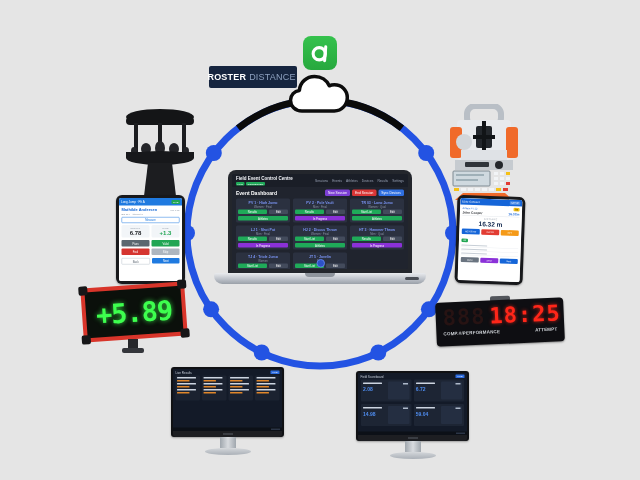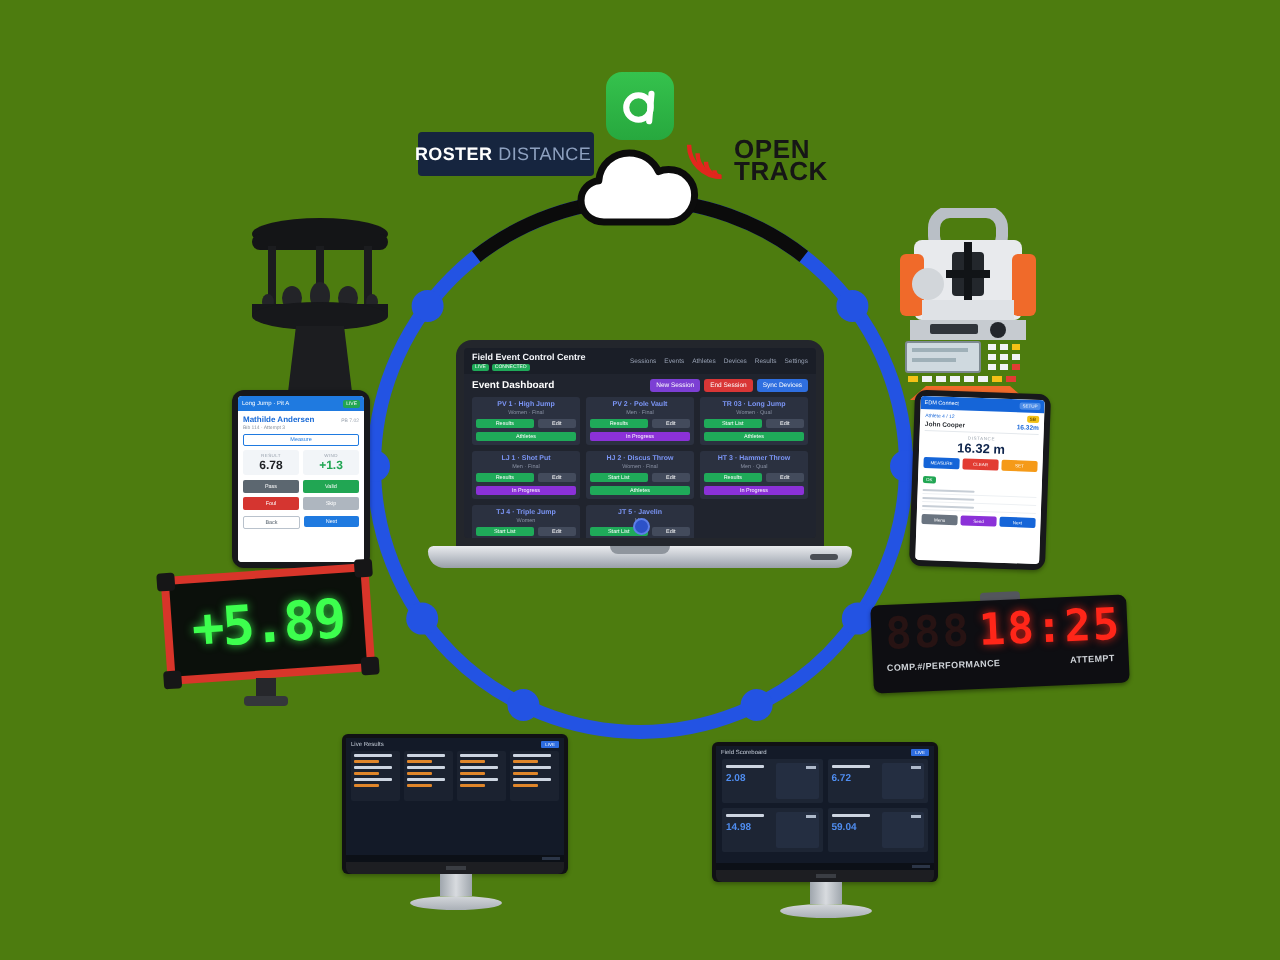--- a/index.html
+++ b/index.html
@@ -1,16 +1,16 @@
 <!DOCTYPE html>
 <html><head>
 <meta charset="utf-8">
 <style>
   html,body{margin:0;padding:0;background:#fff;}
-  .stage{position:relative;width:640px;height:480px;background:#4d7c0f;overflow:hidden;
+  .stage{position:relative;width:640px;height:480px;background:#e5e5e5;overflow:hidden;
          font-family:"Liberation Sans",sans-serif;}
   .abs{position:absolute;}
   
   .clip{overflow:hidden;position:relative;}
   .s2x{transform:scale(.5);transform-origin:0 0;position:absolute;left:0;top:0;}
 
   
   .app-icon{left:303px;top:36px;width:34px;height:34px;border-radius:8px;
             background:linear-gradient(180deg,#35c24d,#27a83e);display:flex;align-items:center;justify-content:center;}
   .roster{left:209px;top:66px;width:88px;height:22px;background:#16253f;display:flex;align-items:center;justify-content:center;gap:3px;border-radius:2px;}
@@ -182,34 +182,20 @@
   </div>
   <svg class="abs" style="left:288px;top:72px;" width="64" height="44" viewBox="0 0 64 44">
     <path d="M14 39 C 7 39 2.5 34 2.5 28.3 C 2.5 23 6.4 19 11.4 18.4 C 12 10.2 18.6 4.5 26.6 4.5 C 33.2 4.5 38.8 8.2 41.3 13.8 C 42.8 13.1 44.5 12.8 46.3 12.8 C 53.8 12.8 59.3 18.4 59.3 25.5 C 59.3 32.6 53.8 39 46.3 39 Z" fill="#ffffff" stroke="#0c0c0c" stroke-width="3.5" stroke-linejoin="round"></path>
   </svg>
   <div class="abs roster">
     <span class="b">ROSTER</span>
     <span class="l">DISTANCE</span>
     <svg width="11" height="9" viewBox="0 0 12 10">
       <path d="M1 9 L8 4.5 L5.8 3.4 L11 1 L9.4 6.4 L7.4 5.4 Z" fill="#dfe6f2"></path>
     </svg>
-  </div>
-  <div class="abs opentrack">
-    <svg width="26" height="28" viewBox="0 0 26 28">
-      <g fill="none" stroke="#e2261d" stroke-width="2.6" stroke-linecap="butt">
-        <path d="M22 24 A 4 4 0 0 1 18 20"></path>
-        <path d="M22 24 A 9 9 0 0 1 13 15"></path>
-        <path d="M22 24 A 14 14 0 0 1 8 10"></path>
-        <path d="M22 24 A 19 19 0 0 1 3 5"></path>
-      </g>
-    </svg>
-    <div class="ot-text">
-      <div>OPEN</div>
-      <div>TRACK</div>
-    </div>
   </div>
 
   <svg class="abs" style="left:122px;top:106px;" width="76" height="90" viewBox="0 0 76 90">
     <ellipse cx="38" cy="11" rx="34" ry="8" fill="#141517"></ellipse>
     <rect x="4" y="11" width="68" height="8" rx="4" fill="#141517"></rect>
     <rect x="12" y="17" width="4" height="30" fill="#1b1c1f"></rect>
     <rect x="36" y="17" width="4" height="30" fill="#1b1c1f"></rect>
     <rect x="60" y="17" width="4" height="30" fill="#1b1c1f"></rect>
     <ellipse cx="24" cy="43" rx="5" ry="6" fill="#232428"></ellipse>
     <ellipse cx="38" cy="42" rx="5" ry="7" fill="#232428"></ellipse>

